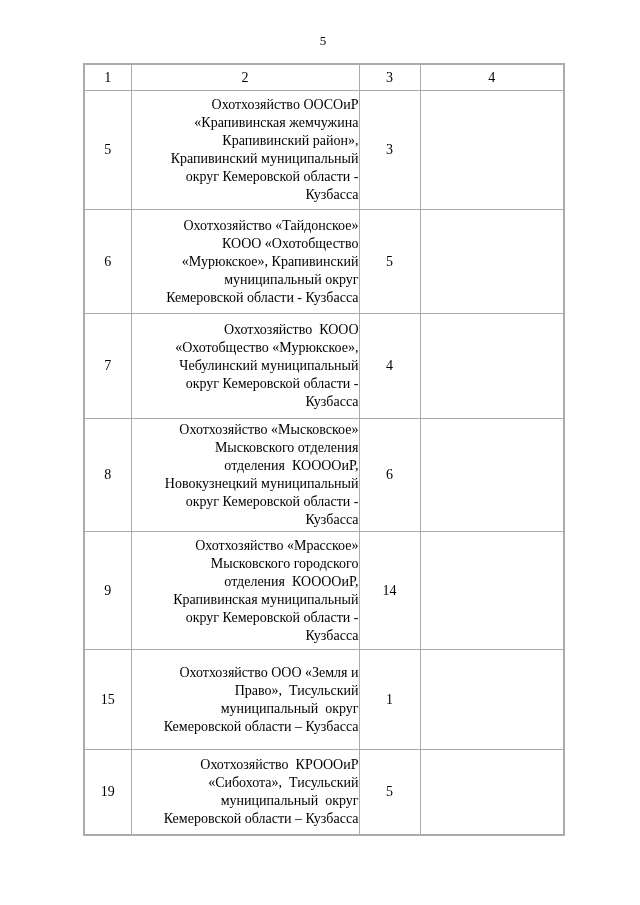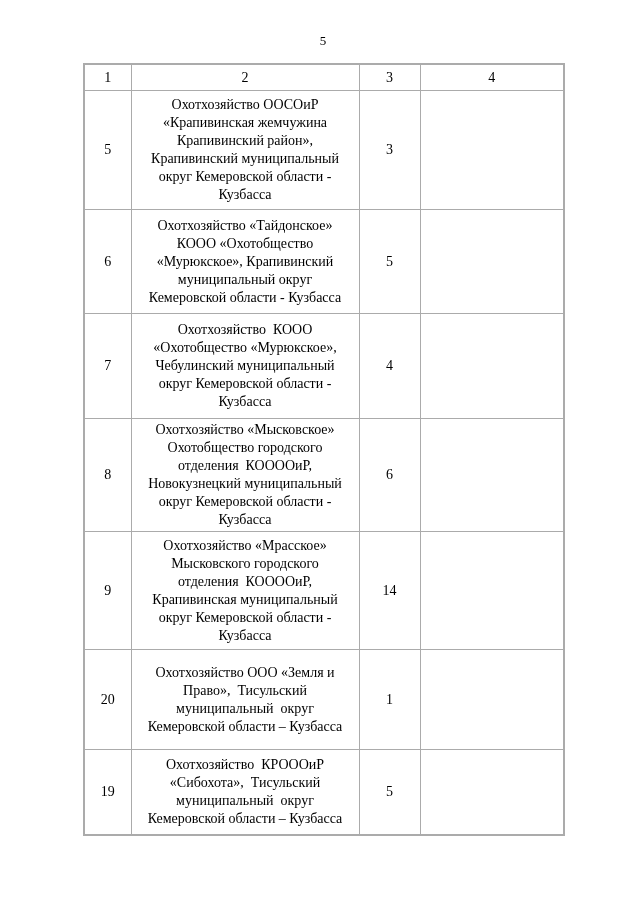--- a/index.html
+++ b/index.html
@@ -56,21 +56,21 @@
     text-align: center;
     vertical-align: middle;
     height: 25px;
   }
   td.num-cell,
   td.count-cell {
     text-align: center;
     vertical-align: middle;
   }
   td.name-cell {
-    text-align: center;
+    text-align: right;
     vertical-align: middle;
     padding: 4px 6px 4px 7px;
     white-space: pre-wrap;
   }
   td.empty-cell {
     vertical-align: middle;
   }
   tbody tr:nth-child(1) { height: 119px; }
   tbody tr:nth-child(2) { height: 104px; }
   tbody tr:nth-child(3) { height: 105px; }
@@ -129,41 +129,41 @@
 «Охотобщество «Мурюкское»,
 Чебулинский муниципальный
 округ Кемеровской области -
 Кузбасса</td>
         <td class="count-cell">4</td>
         <td class="empty-cell"></td>
       </tr>
       <tr>
         <td class="num-cell">8</td>
         <td class="name-cell">Охотхозяйство «Мысковское»
-Охотобщество городского
+Мысковского отделения
 отделения  КООООиР,
 Новокузнецкий муниципальный
 округ Кемеровской области -
 Кузбасса</td>
         <td class="count-cell">6</td>
         <td class="empty-cell"></td>
       </tr>
       <tr>
         <td class="num-cell">9</td>
         <td class="name-cell">Охотхозяйство «Мрасское»
 Мысковского городского
 отделения  КООООиР,
 Крапивинская муниципальный
 округ Кемеровской области -
 Кузбасса</td>
         <td class="count-cell">14</td>
         <td class="empty-cell"></td>
       </tr>
       <tr>
-        <td class="num-cell">20</td>
+        <td class="num-cell">15</td>
         <td class="name-cell">Охотхозяйство ООО «Земля и
 Право»,  Тисульский
 муниципальный  округ
 Кемеровской области – Кузбасса</td>
         <td class="count-cell">1</td>
         <td class="empty-cell"></td>
       </tr>
       <tr>
         <td class="num-cell">19</td>
         <td class="name-cell">Охотхозяйство  КРОООиР

